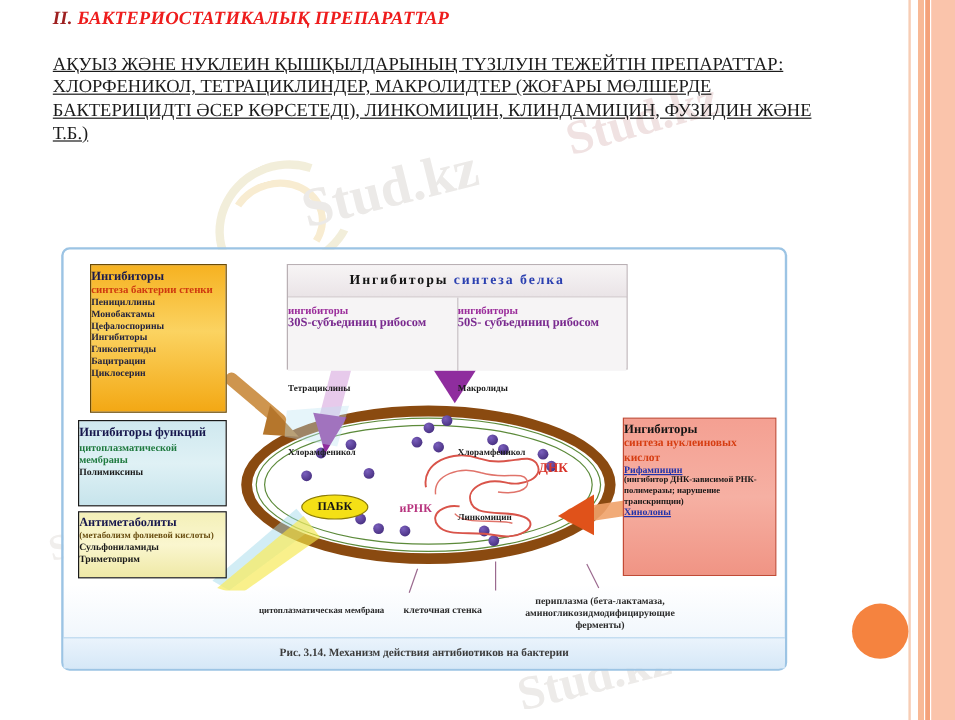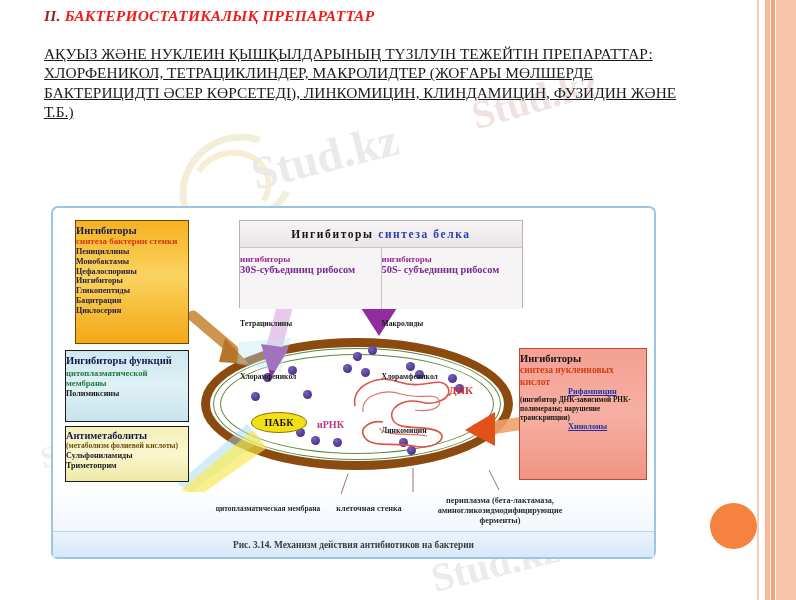--- a/index.html
+++ b/index.html
@@ -119,21 +119,21 @@
   .prot-col .sub{font-size:10.4px;color:#7a2a8f;font-weight:bold;}
   .prot-col .li{font-size:7.6px;line-height:9.4px;color:#1c1c1c;font-weight:bold;margin-top:44px;}
 
   .box-nucl{
     left:466px;top:140px;width:128px;height:132px;
     background:linear-gradient(180deg,#f4a092 0%,#f6b0a3 50%,#f09484 100%);
     border:1px solid #c24a35;padding-top:4px;
   }
   .box-nucl .hd{font-size:10.6px;color:#151515;font-weight:bold;}
   .box-nucl .sub{font-size:9.6px;color:#d63d12;font-weight:bold;line-height:11.5px;}
-  .box-nucl .drug{font-size:8.2px;color:#2233aa;font-weight:bold;text-decoration:underline;padding-left:48px;}
+  .box-nucl .drug{font-size:8.2px;color:#2233aa;font-weight:bold;text-decoration:underline;}
   .box-nucl .li{font-size:7.2px;line-height:8.8px;color:#171717;font-weight:bold;}
 
   
   .cell-wrap{position:absolute;left:140px;top:110px;width:330px;height:180px;}
   .cell-outer{
     position:absolute;left:8px;top:20px;width:312px;height:132px;
     border:9px solid #8a4a10;border-radius:50%;
     background:#ffffff;box-sizing:border-box;
   }
   .cell-mid{
@@ -143,21 +143,21 @@
   .cell-in{
     position:absolute;left:27px;top:36px;width:274px;height:100px;
     border:1.5px solid #5c8a3a;border-radius:50%;box-sizing:border-box;
     background:#ffffff;
   }
   .ribo{position:absolute;width:9px;height:9px;border-radius:50%;
         background:radial-gradient(circle at 35% 30%,#7a5fbd,#3a2370);}
   .dna-svg{position:absolute;left:150px;top:44px;}
   .lbl{position:absolute;font-weight:bold;}
   .lbl-dna{left:256px;top:66px;font-size:11px;color:#d8342a;}
-  .lbl-mrna{left:124px;top:101px;font-size:10px;color:#b8357f;}
+  .lbl-mrna{left:140px;top:101px;font-size:10px;color:#b8357f;}
   .pabk{
     position:absolute;left:58px;top:94px;width:54px;height:19px;
     border-radius:50%;background:#f4e016;border:1.5px solid #8a7a06;
     display:flex;align-items:center;justify-content:center;
     font-size:10px;font-weight:bold;color:#151515;
   }
   
   .arrow{position:absolute;}
   .beam{position:absolute;opacity:.85;}
   

